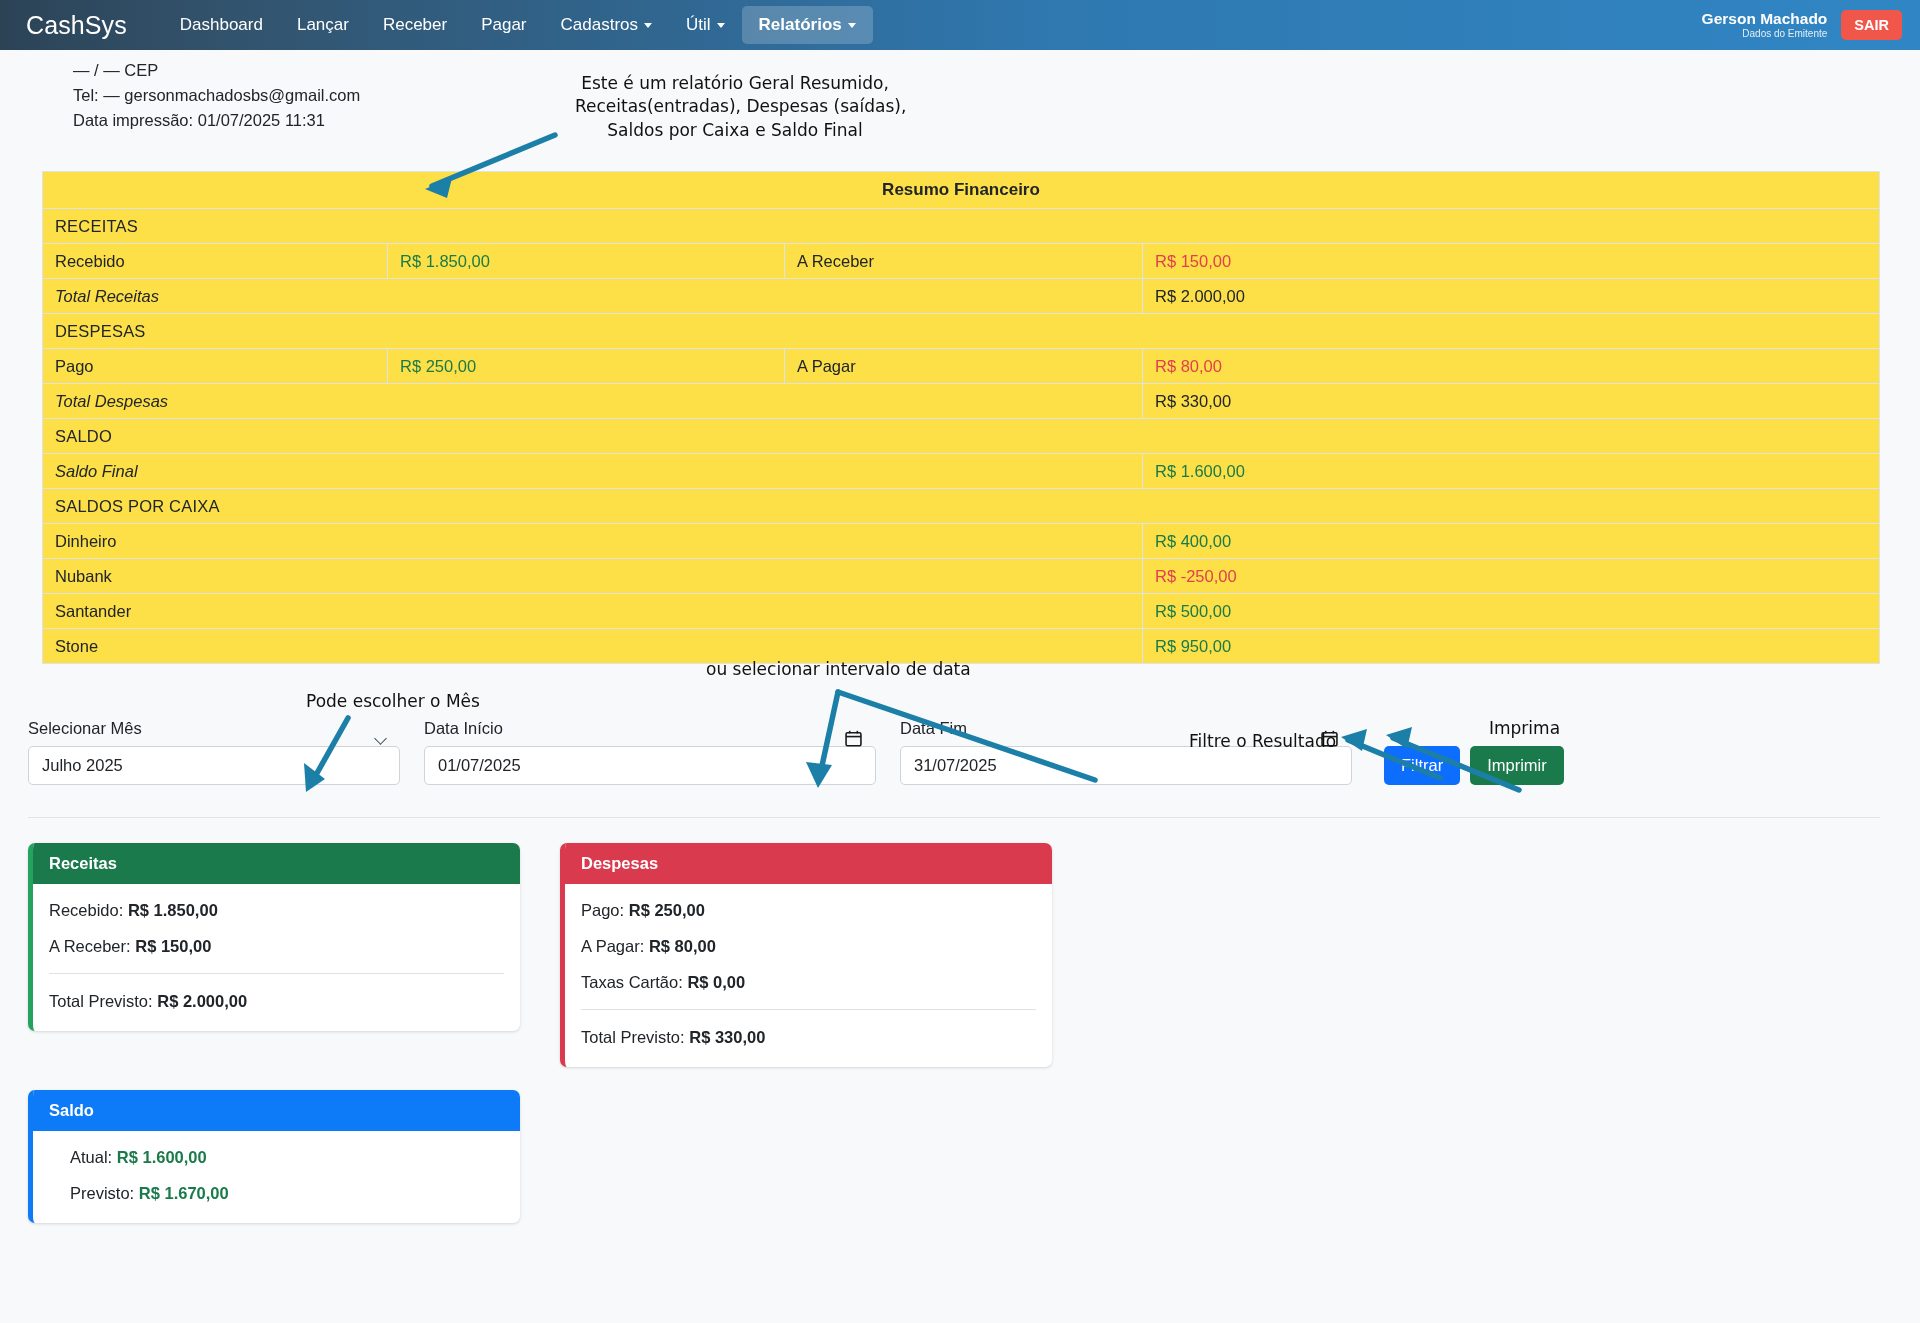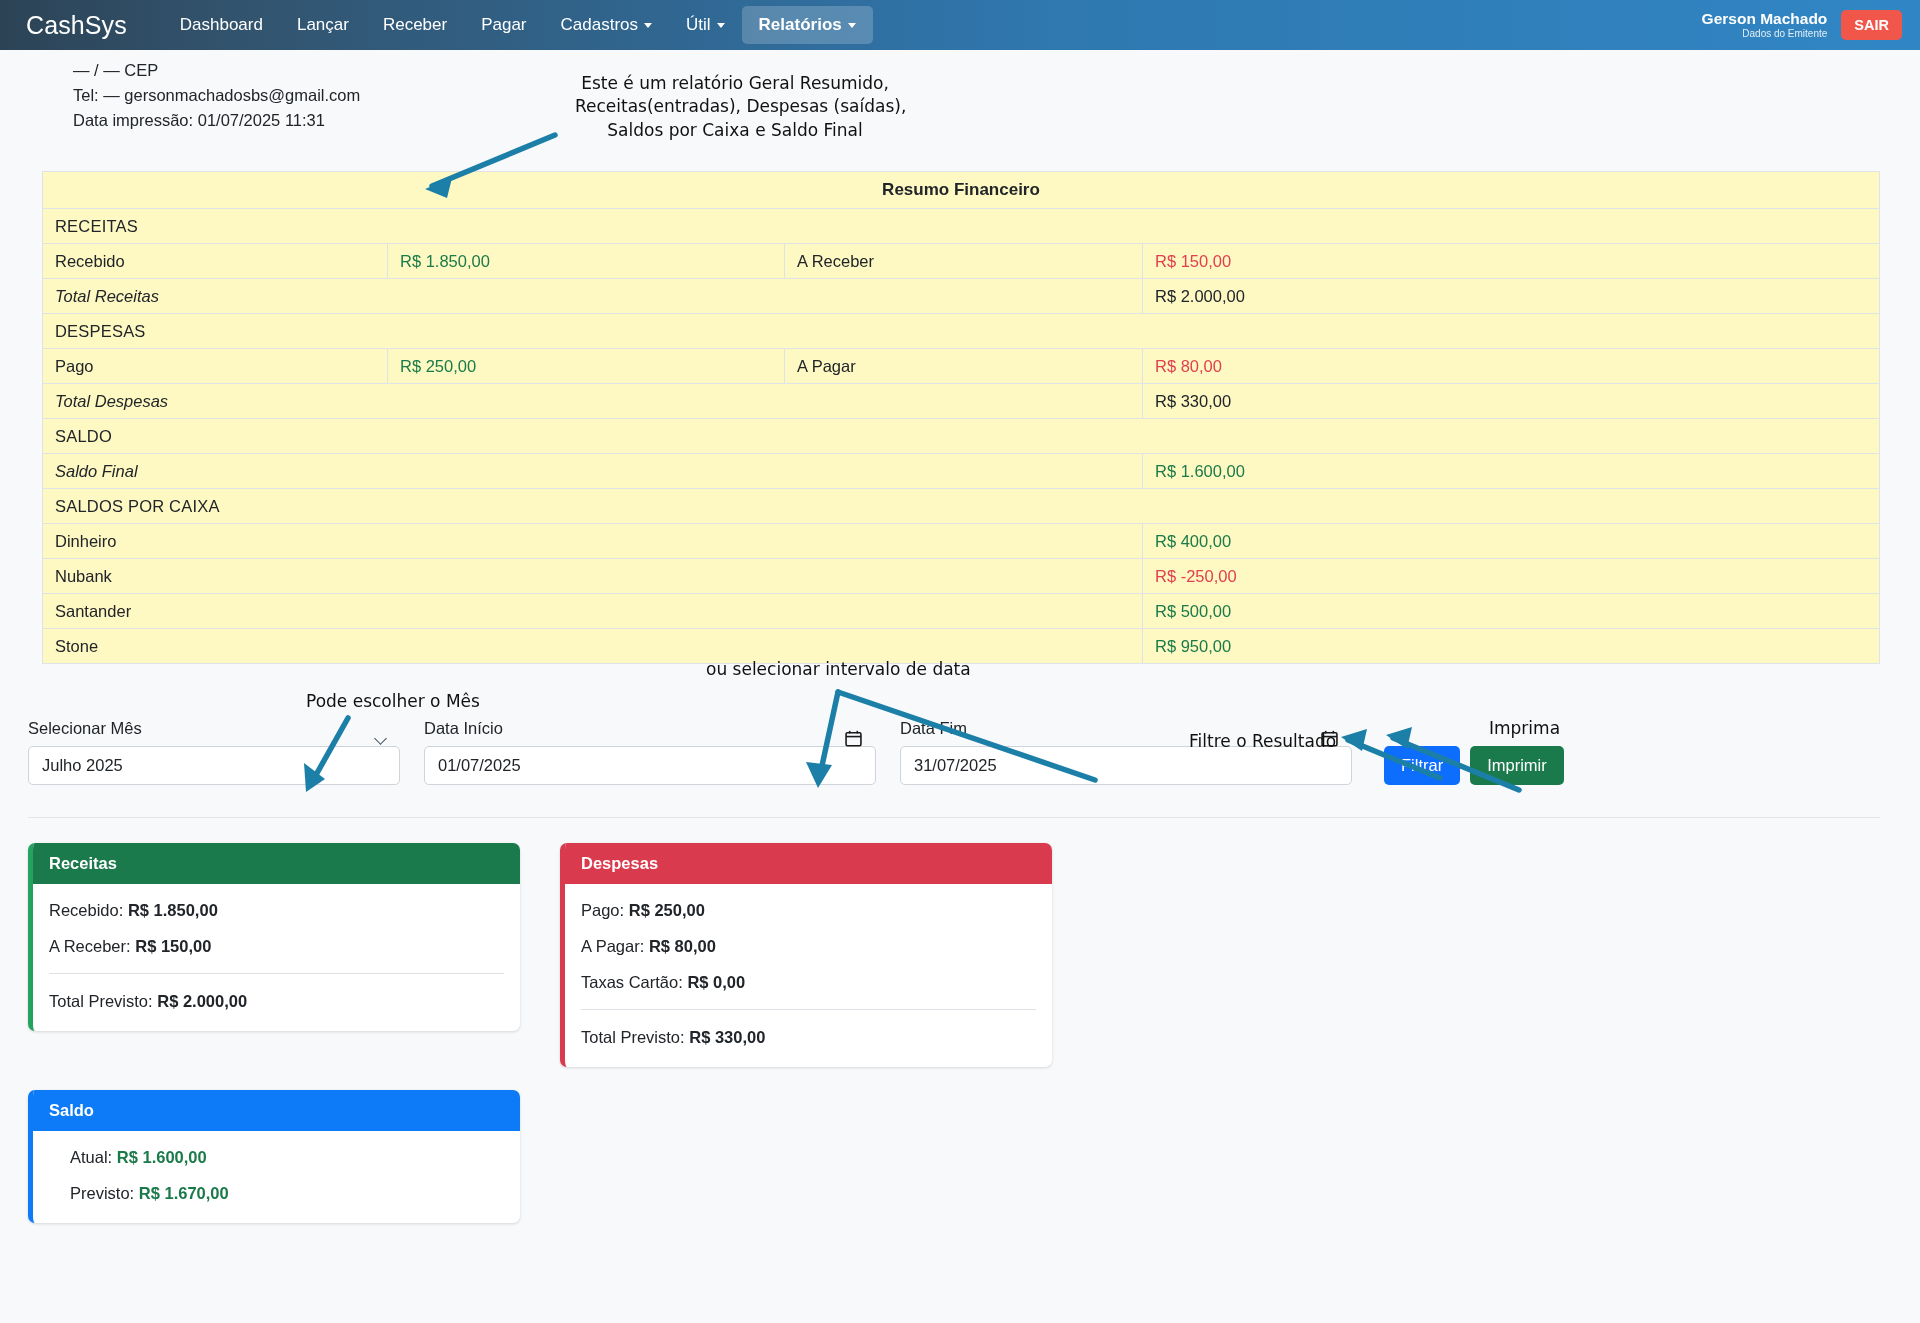--- a/index.html
+++ b/index.html
@@ -81,21 +81,21 @@
     font-size: 16.5px;
     color: #212529;
     margin-left: 45px;
   }
 
   
   .table-wrap { margin: 38px 40px 0 42px; }
   table.summary {
     width: 100%;
     border-collapse: collapse;
-    background: #fef9c3;
+    background: #fde047;
     font-size: 16.5px;
   }
   table.summary th, table.summary td {
     border: 1px solid #dfe3e6;
     padding: 0 12px;
     height: 35px;
     vertical-align: middle;
     text-align: left;
     font-weight: normal;
   }

